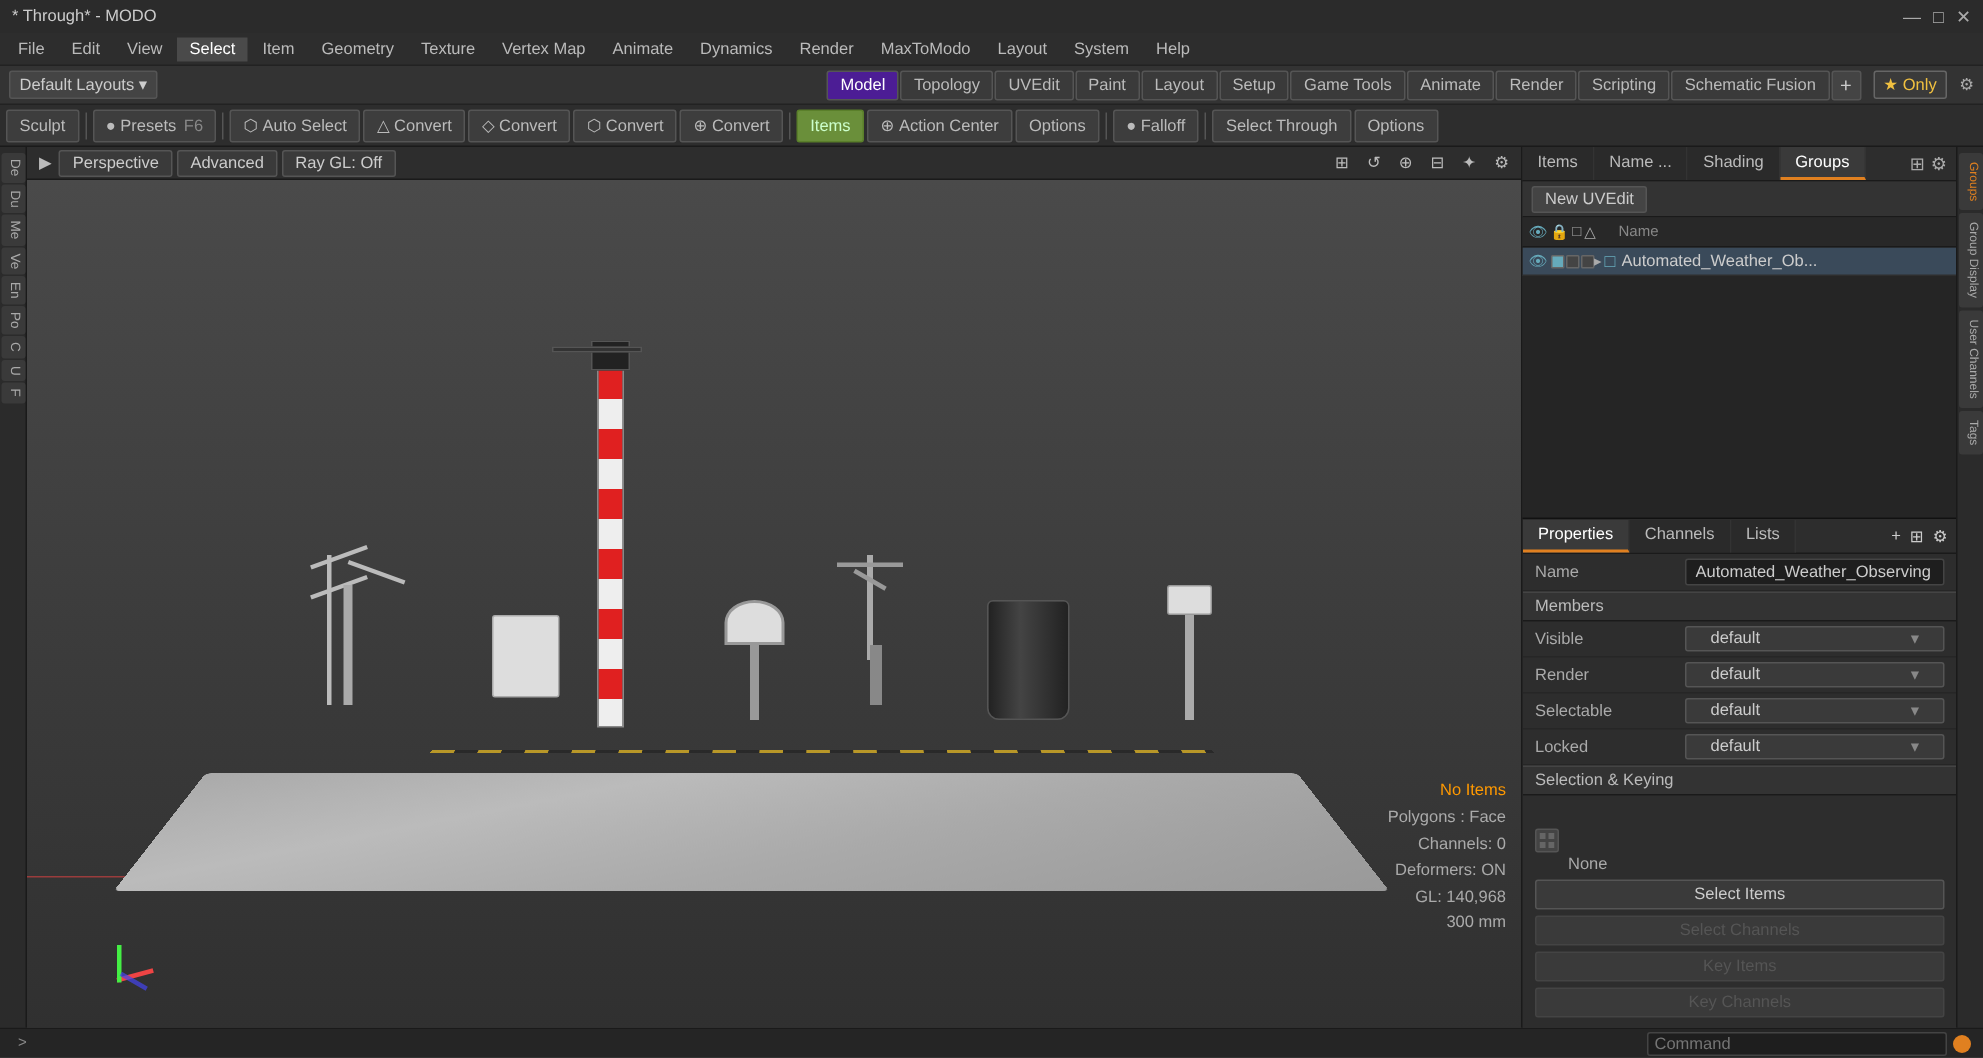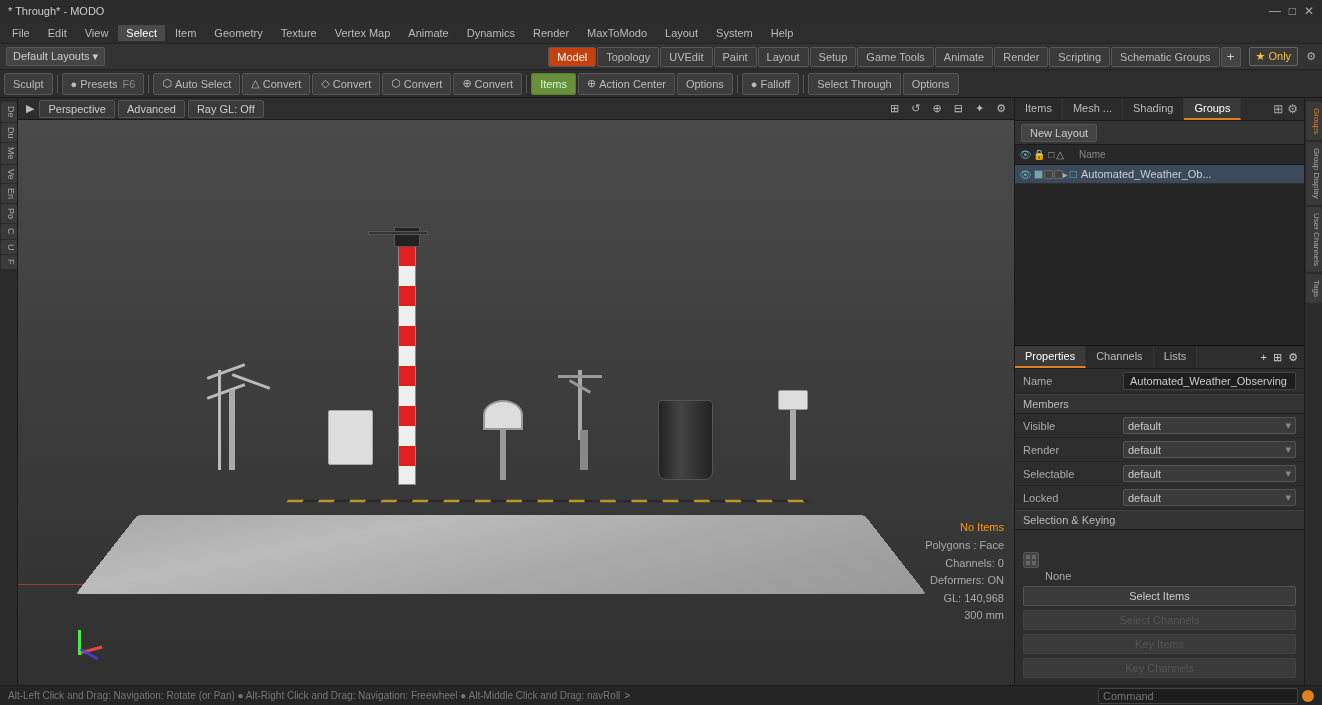--- a/index.html
+++ b/index.html
@@ -12,21 +12,21 @@
 
     
     #menubar { background: #2d2d2d; height: 22px; display: flex; align-items: center; padding: 0 4px; gap: 2px; border-bottom: 1px solid #222; }
     #menubar .menu-item { color: #bbb; padding: 2px 8px; cursor: pointer; font-size: 11px; }
 
     
     #layoutbar { background: #333; height: 26px; display: flex; align-items: center; padding: 0 6px; gap: 4px; border-bottom: 1px solid #222; }
     #layoutbar .layout-dropdown { background: #444; border: 1px solid #555; color: #ccc; padding: 2px 6px; font-size: 11px; border-radius: 2px; cursor: pointer; }
     #layoutbar .tab-group { display: flex; gap: 1px; margin-left: auto; }
     #layoutbar .tab { background: #3a3a3a; border: 1px solid #555; color: #bbb; padding: 2px 8px; font-size: 11px; cursor: pointer; border-radius: 2px; }
-    #layoutbar .tab.active { background: #c2410c; color: #fff; }
+    #layoutbar .tab.active { background: #4c1d95; color: #fff; }
     #layoutbar .plus-btn { background: #444; border: 1px solid #555; color: #ccc; width: 20px; height: 20px; display: flex; align-items: center; justify-content: center; cursor: pointer; border-radius: 2px; }
     #layoutbar .only-btn { background: #3a3a3a; border: 1px solid #666; color: #f0c040; padding: 2px 6px; font-size: 11px; cursor: pointer; border-radius: 2px; margin-left: 4px; }
     #layoutbar .gear-icon { color: #aaa; cursor: pointer; margin-left: 4px; }
 
     
     #toolbar { background: #2d2d2d; height: 28px; display: flex; align-items: center; padding: 0 4px; gap: 2px; border-bottom: 1px solid #1a1a1a; }
     .tool-btn { background: #3d3d3d; border: 1px solid #555; color: #bbb; padding: 2px 8px; font-size: 11px; cursor: pointer; border-radius: 2px; height: 22px; display: flex; align-items: center; gap: 3px; }
     .tool-btn.highlight { background: #4a7a4a; border-color: #3a6a3a; color: #9fc; }
     .tool-sep { width: 1px; background: #555; height: 18px; margin: 0 2px; }
 
@@ -72,21 +72,21 @@
 
     
     #properties-panel { flex: 1; background: #2d2d2d; border-top: 1px solid #111; overflow-y: auto; }
     #props-header { display: flex; border-bottom: 1px solid #1a1a1a; }
     .props-tab { background: #2a2a2a; color: #bbb; padding: 4px 10px; font-size: 11px; cursor: pointer; border-right: 1px solid #333; }
     .props-tab.active { background: #3a3a3a; color: #fff; border-bottom: 2px solid #e08020; }
     .props-tab-right { margin-left: auto; display: flex; align-items: center; gap: 6px; padding: 0 6px; }
 
     .prop-row { display: flex; align-items: center; padding: 3px 8px; border-bottom: 1px solid #262626; }
     .prop-label { color: #aaa; font-size: 11px; width: 100px; flex-shrink: 0; }
-    .prop-select { color: #ccc; font-size: 11px; flex: 1; background: #3a3a3a; border: 1px solid #555; border-radius: 2px; padding: 1px 4px; display: flex; justify-content: space-between; align-items: center; cursor: pointer; gap: 12px; }
+    .prop-select { color: #ccc; font-size: 11px; flex: 1; background: #3a3a3a; border: 1px solid #555; border-radius: 2px; padding: 1px 16px; display: flex; justify-content: space-between; align-items: flex-start; cursor: pointer; gap: 12px; }
     .prop-select .arrow { color: #888; }
 
     .section-header { background: #333; padding: 3px 8px; color: #bbb; font-size: 11px; border-bottom: 1px solid #1a1a1a; border-top: 1px solid #444; }
 
     .name-field { background: #1e1e1e; border: 1px solid #444; color: #ccc; font-size: 11px; padding: 2px 6px; flex: 1; border-radius: 2px; }
 
     
     .keying-area { padding: 6px 8px; }
     .keying-row { display: flex; align-items: center; gap: 6px; padding: 2px 0; }
     .keying-icon { width: 16px; height: 16px; background: #444; border: 1px solid #555; border-radius: 2px; display: flex; align-items: center; justify-content: center; }
@@ -149,21 +149,21 @@
     <button class="tab active">Model</button>
     <button class="tab">Topology</button>
     <button class="tab">UVEdit</button>
     <button class="tab">Paint</button>
     <button class="tab">Layout</button>
     <button class="tab">Setup</button>
     <button class="tab">Game Tools</button>
     <button class="tab">Animate</button>
     <button class="tab">Render</button>
     <button class="tab">Scripting</button>
-    <button class="tab">Schematic Groups</button>
+    <button class="tab">Schematic Fusion</button>
     <button class="plus-btn">+</button>
   </div>
   <button class="only-btn">★ Only</button>
   <span class="gear-icon">⚙</span>
 </div>
 
 <div id="toolbar">
   <button class="tool-btn">
     <span>Sculpt</span>
   </button>
@@ -343,31 +343,31 @@
         <div>300 mm</div>
       </div>
     </div>
 
   </div>
 
   <div id="right-panel">
 
     <div id="groups-header">
       <div class="panel-tab">Items</div>
-      <div class="panel-tab">Mesh ...</div>
+      <div class="panel-tab">Name ...</div>
       <div class="panel-tab">Shading</div>
       <div class="panel-tab active">Groups</div>
       <div class="panel-tab-icons">
         <span class="panel-tab-icon">⊞</span>
         <span class="panel-tab-icon">⚙</span>
       </div>
     </div>
 
     <div id="groups-toolbar">
-      <button class="new-group-btn">New Layout</button>
+      <button class="new-group-btn">New UVEdit</button>
     </div>
 
     <div id="groups-list-header">
 
       <div style="width:60px;display:flex;gap:2px;align-items:center;">
         <span style="color:#6ab;font-size:10px;">👁</span>
         <span style="color:#aaa;font-size:10px;">🔒</span>
         <span style="color:#aaa;font-size:10px;">□</span>
         <span style="color:#aaa;font-size:10px;">△</span>
       </div>
@@ -475,17 +475,16 @@
   <div id="far-right">
     <div class="far-tab" style="color:#e08020;">Groups</div>
     <div class="far-tab">Group Display</div>
     <div class="far-tab">User Channels</div>
     <div class="far-tab">Tags</div>
   </div>
 
 </div>
 
 <div id="statusbar">
-  <span>Alt-Left Click and Drag: Navigation: Rotate (or Pan) ● Alt-Right Click and Drag: Navigation: Freewheel ● Alt-Middle Click and Drag: navRoll</span>
   <span style="margin-left:4px;color:#888;cursor:pointer;">&gt;</span>
   <input class="cmd-input" type="text" placeholder="Command" style="">
   <div class="status-dot"></div>
 </div>
 
 </body></html>

